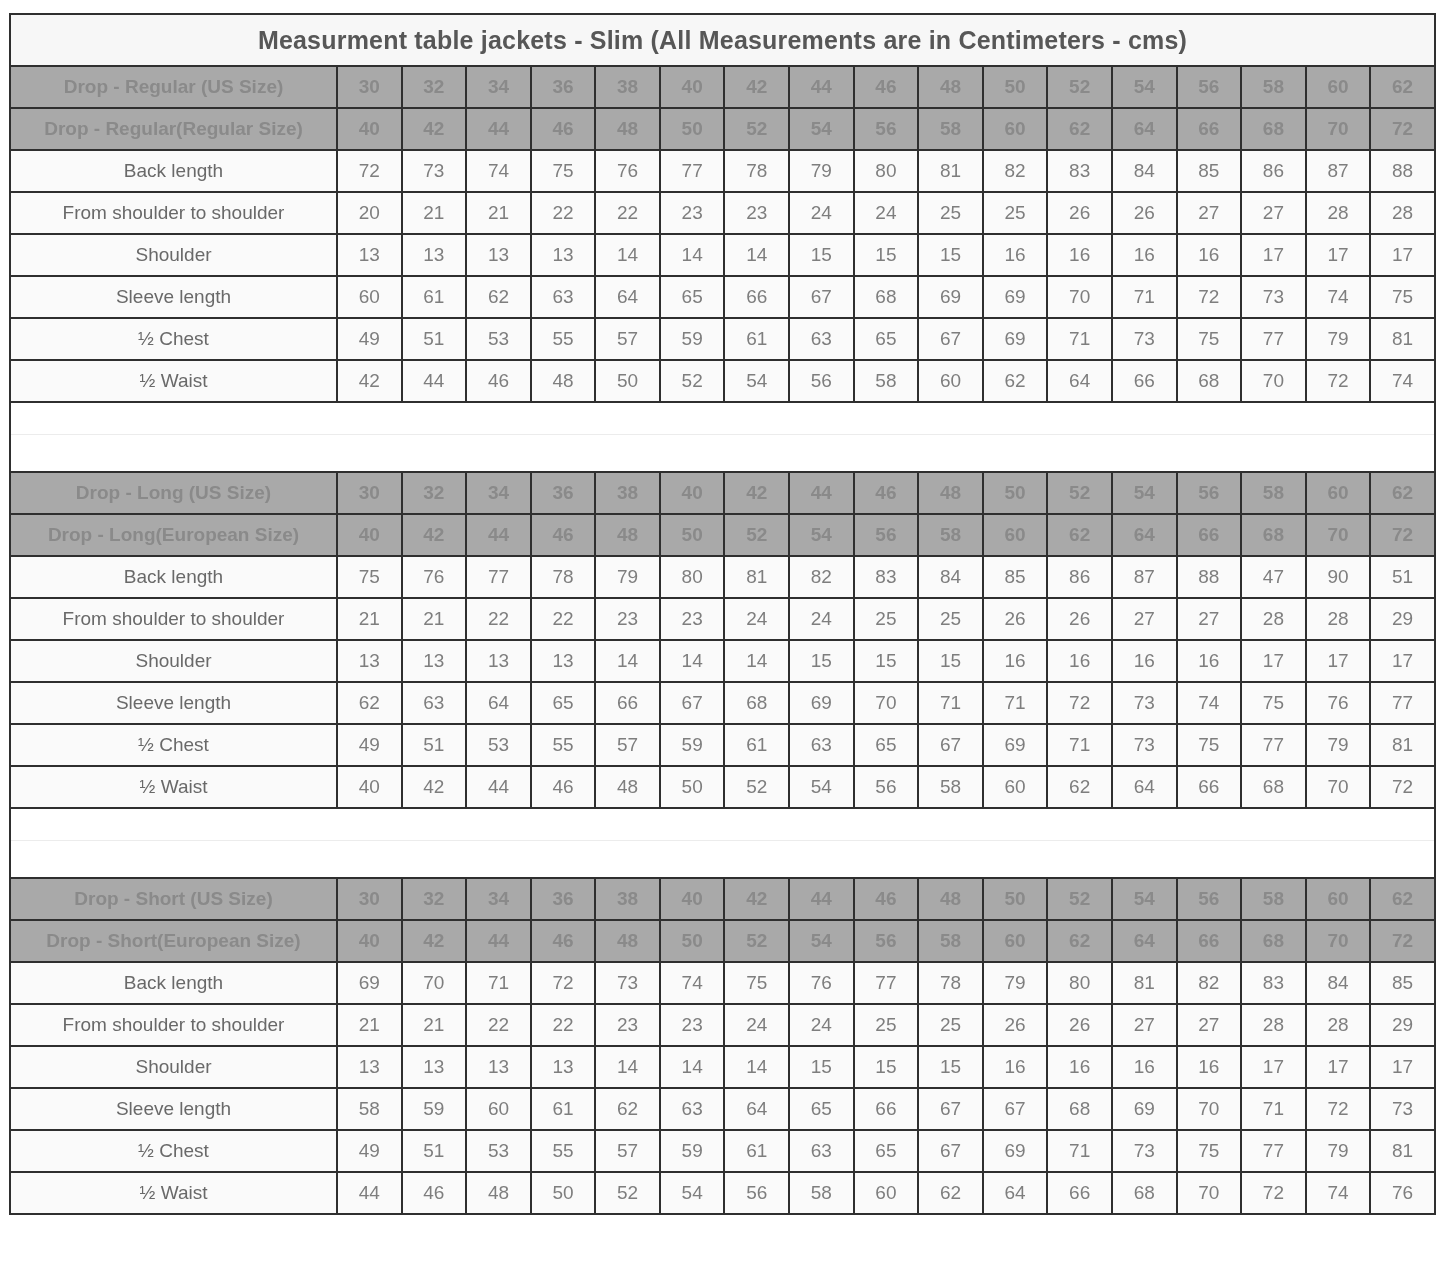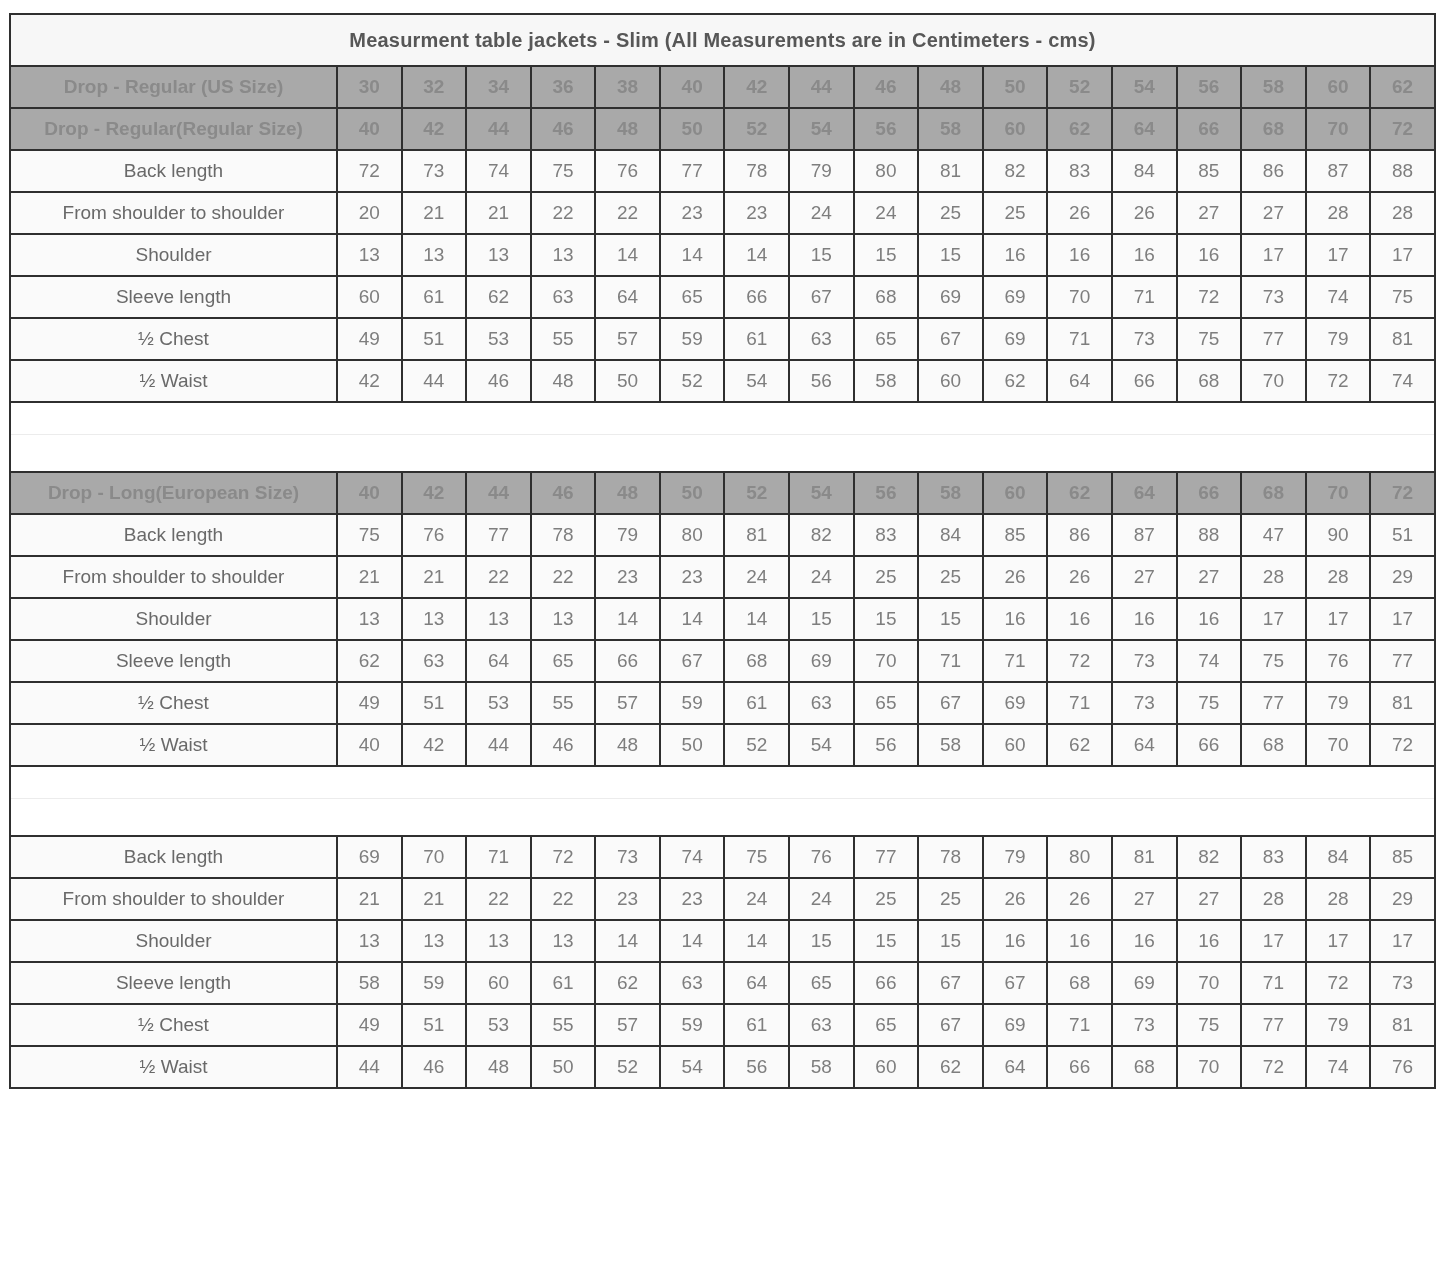--- a/index.html
+++ b/index.html
@@ -30,21 +30,21 @@
     text-align:center;
     vertical-align:middle;
     padding:0 2px;
     overflow:hidden;
     white-space:nowrap;
   }
   th.title-cell{
     height:52px;
     background:var(--c-title-bg);
     color:var(--c-title-text);
-    font-size:20px;
+    font-size:25px;
     font-weight:700;
     letter-spacing:0.2px;
     margin-top:16px;
   }
   tr.size-header td{
     background:var(--c-header-bg);
     color:var(--c-header-text);
     font-weight:700;
     font-size:19px;
     height:42px;
@@ -263,20 +263,40 @@
           <td class="cell-value">72</td>
           <td class="cell-value">74</td>
         </tr>
         <tr class="spacer first">
           <td class="spacer-cell" colspan="18"></td>
         </tr>
         <tr class="spacer second">
           <td class="spacer-cell" colspan="18"></td>
         </tr>
         <tr class="size-header">
+          <td class="row-label header-label">Drop - Long (US Size)</td>
+          <td class="cell-value header-value">30</td>
+          <td class="cell-value header-value">32</td>
+          <td class="cell-value header-value">34</td>
+          <td class="cell-value header-value">36</td>
+          <td class="cell-value header-value">38</td>
+          <td class="cell-value header-value">40</td>
+          <td class="cell-value header-value">42</td>
+          <td class="cell-value header-value">44</td>
+          <td class="cell-value header-value">46</td>
+          <td class="cell-value header-value">48</td>
+          <td class="cell-value header-value">50</td>
+          <td class="cell-value header-value">52</td>
+          <td class="cell-value header-value">54</td>
+          <td class="cell-value header-value">56</td>
+          <td class="cell-value header-value">58</td>
+          <td class="cell-value header-value">60</td>
+          <td class="cell-value header-value">62</td>
+        </tr>
+        <tr class="size-header">
           <td class="row-label header-label">Drop - Long(European Size)</td>
           <td class="cell-value header-value">40</td>
           <td class="cell-value header-value">42</td>
           <td class="cell-value header-value">44</td>
           <td class="cell-value header-value">46</td>
           <td class="cell-value header-value">48</td>
           <td class="cell-value header-value">50</td>
           <td class="cell-value header-value">52</td>
           <td class="cell-value header-value">54</td>
           <td class="cell-value header-value">56</td>
@@ -408,20 +428,60 @@
           <td class="cell-value">68</td>
           <td class="cell-value">70</td>
           <td class="cell-value">72</td>
         </tr>
         <tr class="spacer first">
           <td class="spacer-cell" colspan="18"></td>
         </tr>
         <tr class="spacer second">
           <td class="spacer-cell" colspan="18"></td>
         </tr>
+        <tr class="size-header">
+          <td class="row-label header-label">Drop - Short (US Size)</td>
+          <td class="cell-value header-value">30</td>
+          <td class="cell-value header-value">32</td>
+          <td class="cell-value header-value">34</td>
+          <td class="cell-value header-value">36</td>
+          <td class="cell-value header-value">38</td>
+          <td class="cell-value header-value">40</td>
+          <td class="cell-value header-value">42</td>
+          <td class="cell-value header-value">44</td>
+          <td class="cell-value header-value">46</td>
+          <td class="cell-value header-value">48</td>
+          <td class="cell-value header-value">50</td>
+          <td class="cell-value header-value">52</td>
+          <td class="cell-value header-value">54</td>
+          <td class="cell-value header-value">56</td>
+          <td class="cell-value header-value">58</td>
+          <td class="cell-value header-value">60</td>
+          <td class="cell-value header-value">62</td>
+        </tr>
+        <tr class="size-header">
+          <td class="row-label header-label">Drop - Short(European Size)</td>
+          <td class="cell-value header-value">40</td>
+          <td class="cell-value header-value">42</td>
+          <td class="cell-value header-value">44</td>
+          <td class="cell-value header-value">46</td>
+          <td class="cell-value header-value">48</td>
+          <td class="cell-value header-value">50</td>
+          <td class="cell-value header-value">52</td>
+          <td class="cell-value header-value">54</td>
+          <td class="cell-value header-value">56</td>
+          <td class="cell-value header-value">58</td>
+          <td class="cell-value header-value">60</td>
+          <td class="cell-value header-value">62</td>
+          <td class="cell-value header-value">64</td>
+          <td class="cell-value header-value">66</td>
+          <td class="cell-value header-value">68</td>
+          <td class="cell-value header-value">70</td>
+          <td class="cell-value header-value">72</td>
+        </tr>
         <tr class="data-row">
           <td class="row-label">Back length</td>
           <td class="cell-value">69</td>
           <td class="cell-value">70</td>
           <td class="cell-value">71</td>
           <td class="cell-value">72</td>
           <td class="cell-value">73</td>
           <td class="cell-value">74</td>
           <td class="cell-value">75</td>
           <td class="cell-value">76</td>

